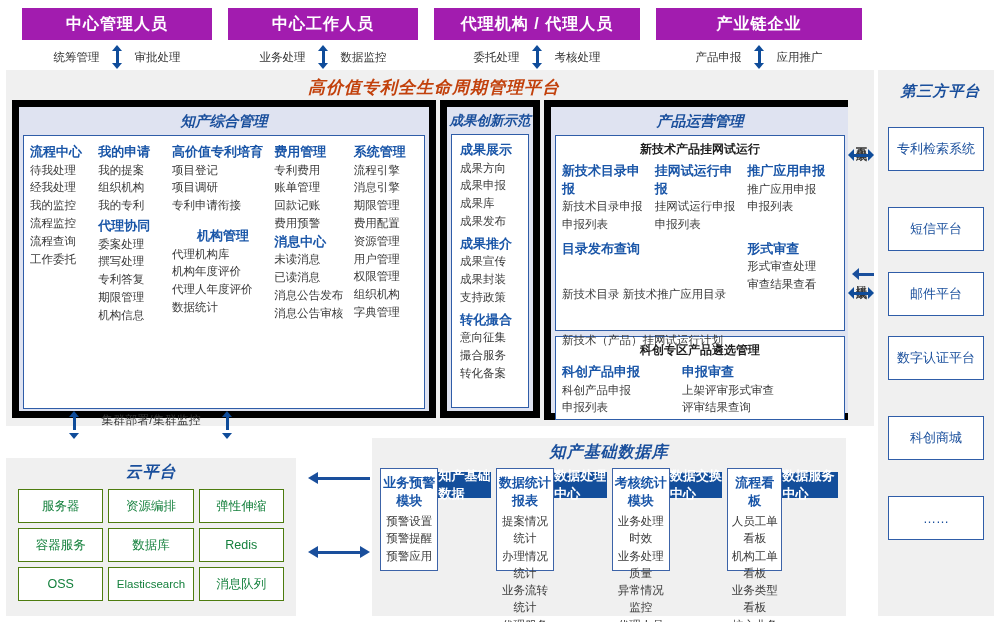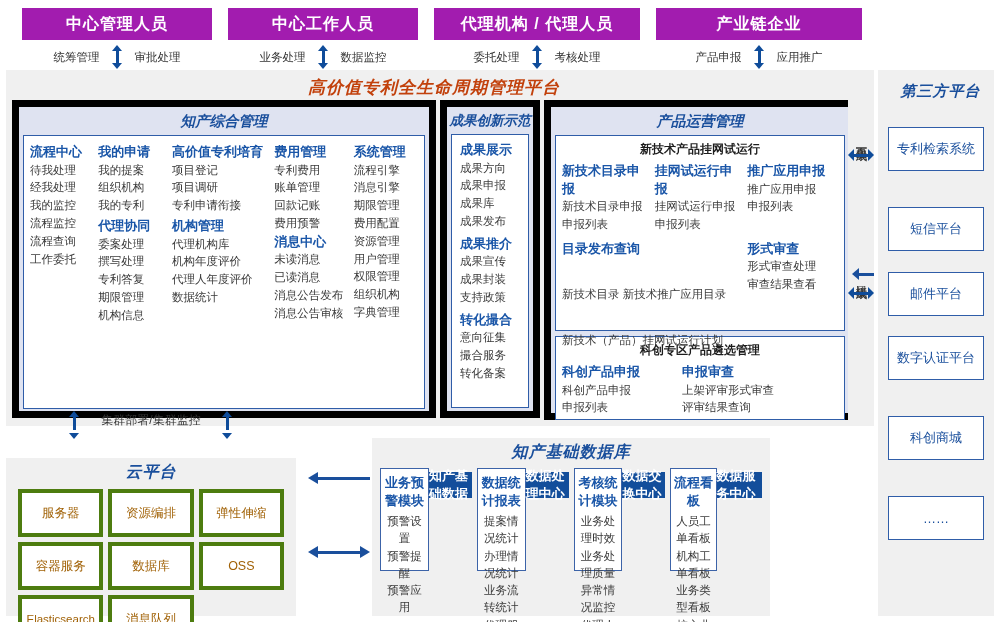--- a/index.html
+++ b/index.html
@@ -141,28 +141,28 @@
   #cloud-platform {
     position: absolute; left: 6px; top: 458px; width: 290px; height: 158px;
     background: #F0F0F0; padding: 4px 12px 10px;
   }
   #cloud-title {
     text-align: center; font-size: 16px; font-weight: bold; font-style: italic;
     color: #1A4F9C; letter-spacing: 1px; margin-bottom: 6px;
   }
   .cloud-grid { display: grid; grid-template-columns: repeat(3, 1fr); gap: 5px; }
   .cloud-cell {
-    background: #fff; border: 4px solid #4d7c0f; height: 48px;
+    background: #fff; border: 1px solid #4d7c0f; height: 34px;
     display: flex; align-items: center; justify-content: center;
-    font-size: 12.5px; color: #a16207;
+    font-size: 12.5px; color: #15803d;
   }
 
   
   #kb-panel {
-    position: absolute; left: 372px; top: 438px; width: 398px; height: 178px;
+    position: absolute; left: 372px; top: 438px; width: 474px; height: 178px;
     background: #F0F0F0; padding: 4px 8px 8px;
   }
   #kb-title {
     text-align: center; font-size: 16px; font-weight: bold; font-style: italic;
     color: #1A4F9C; letter-spacing: 1px; margin-bottom: 5px;
   }
   .kb-grid { display: grid; grid-template-columns: repeat(4, 1fr); gap: 5px; }
   .kb-card { display: flex; flex-direction: row; }
   .kb-body {
     background: #fff; border: 1px solid #3C63A8; height: 103px;
@@ -285,21 +285,21 @@
             <div class="itm">专利答复</div>
             <div class="itm">期限管理</div>
             <div class="itm">机构信息</div>
           </div>
 
           <div class="col" style="width:108px;">
             <div class="grp-head">高价值专利培育</div>
             <div class="itm">项目登记</div>
             <div class="itm">项目调研</div>
             <div class="itm">专利申请衔接</div>
-            <div class="grp-head" style="margin-top:2px;">机构管理</div>
+            <div class="grp-head" style="margin-top:12px;text-align:center;">机构管理</div>
             <div class="itm">代理机构库</div>
             <div class="itm">机构年度评价</div>
             <div class="itm">代理人年度评价</div>
             <div class="itm">数据统计</div>
           </div>
 
           <div class="col" style="width:84px;">
             <div class="grp-head">费用管理</div>
             <div class="itm">专利费用</div>
             <div class="itm">账单管理</div>
@@ -439,20 +439,21 @@
   </div>
 
   <div id="cloud-platform">
     <div id="cloud-title">云平台</div>
     <div class="cloud-grid">
       <div class="cloud-cell">服务器</div>
       <div class="cloud-cell">资源编排</div>
       <div class="cloud-cell">弹性伸缩</div>
       <div class="cloud-cell">容器服务</div>
       <div class="cloud-cell">数据库</div>
+      <div class="cloud-cell">Redis</div>
       <div class="cloud-cell">OSS</div>
       <div class="cloud-cell" style="font-size:11.5px;">Elasticsearch</div>
       <div class="cloud-cell">消息队列</div>
     </div>
   </div>
 
   <div class="connLeft" style="left:308px; top:473px; width:62px;">
     <div class="shaft" style="width:54px;"></div>
     <div class="headL"></div>
   </div>

